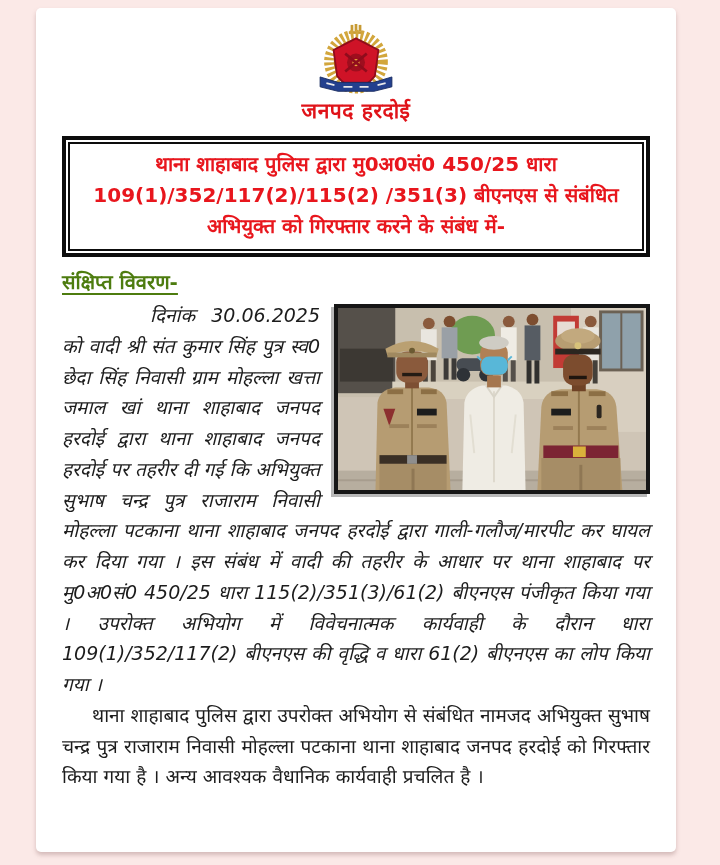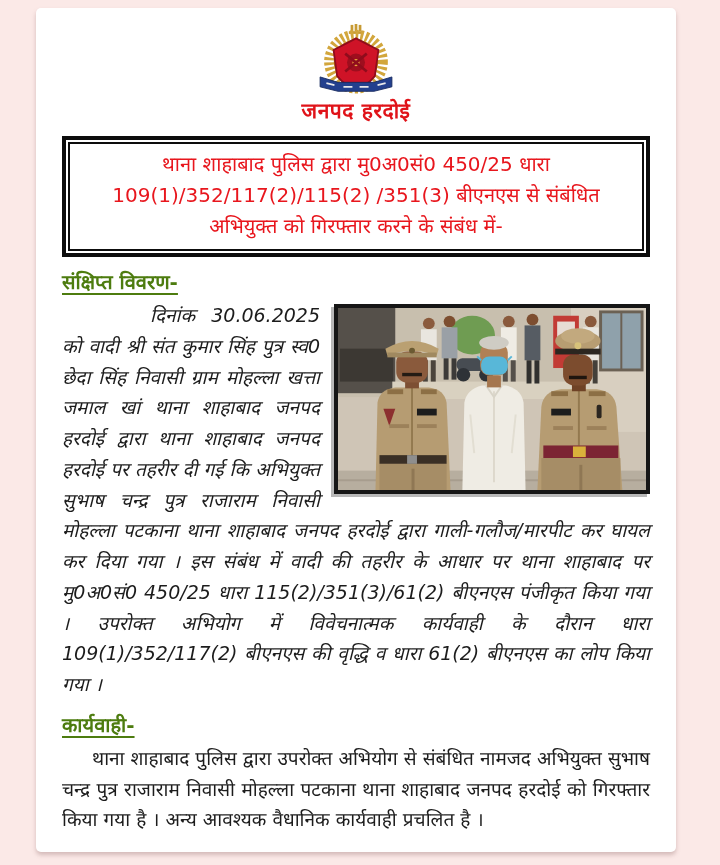--- a/index.html
+++ b/index.html
@@ -33,21 +33,21 @@
     color: #e01319; font-weight: bold; font-size: 20px;
     text-align: center; height: 28px; line-height: 28px;
   }
   .press-row .date { position: absolute; right: 2px; top: 0; }
   
   .subject-box {
     margin: 12px 0 0 0;
     border: 4px solid #0d0d0d;
     box-shadow: inset 0 0 0 2px #ffffff, inset 0 0 0 4px #0d0d0d;
     padding: 9px 14px 11px 14px;
-    color: #e8161d; font-weight: normal; font-size: 20px;
+    color: #e8161d; font-weight: bold; font-size: 20px;
     text-align: center; line-height: 1.55;
   }
   
   .sec-h {
     color: #4d7c0f; font-weight: bold; font-size: 20px;
     text-decoration: underline; text-decoration-thickness: 2px;
     text-underline-offset: 4px;
     margin: 11px 0 5px 0;
   }
   .body-text {
@@ -206,16 +206,15 @@
           <ellipse cx="243" cy="34" rx="23" ry="11" fill="#b79d72"></ellipse>
           <ellipse cx="243" cy="29" rx="17" ry="8" fill="#c2a97e"></ellipse>
           <rect x="220" y="42" width="46" height="6" fill="#2b2620"></rect>
           <circle cx="243" cy="39" r="3.5" fill="#d8c27a"></circle>
         </g>
       </svg>
     </figure>
     <p class="body-text indent-lg">दिनांक 30.06.2025 को वादी श्री संत कुमार सिंह पुत्र स्व0 छेदा सिंह निवासी ग्राम मोहल्ला खत्ता जमाल खां थाना शाहाबाद जनपद हरदोई द्वारा थाना शाहाबाद जनपद हरदोई पर तहरीर दी गई कि अभियुक्त सुभाष चन्द्र पुत्र राजाराम निवासी मोहल्ला पटकाना थाना शाहाबाद जनपद हरदोई द्वारा गाली-गलौज/मारपीट कर घायल कर दिया गया । इस संबंध में वादी की तहरीर के आधार पर थाना शाहाबाद पर मु0अ0सं0 450/25 धारा 115(2)/351(3)/61(2) बीएनएस पंजीकृत किया गया । उपरोक्त अभियोग में विवेचनात्मक कार्यवाही के दौरान धारा 109(1)/352/117(2) बीएनएस की वृद्धि व धारा 61(2) बीएनएस का लोप किया गया ।</p>
   </div>
 
-  <div class="sec-h">कार्यवाही-</div>
   <p class="body-text indent-sm">थाना शाहाबाद पुलिस द्वारा उपरोक्त अभियोग से संबंधित नामजद अभियुक्त सुभाष चन्द्र पुत्र राजाराम निवासी मोहल्ला पटकाना थाना शाहाबाद जनपद हरदोई को गिरफ्तार किया गया है । अन्य आवश्यक वैधानिक कार्यवाही प्रचलित है ।</p>
 
 </div>
 
 </body></html>

